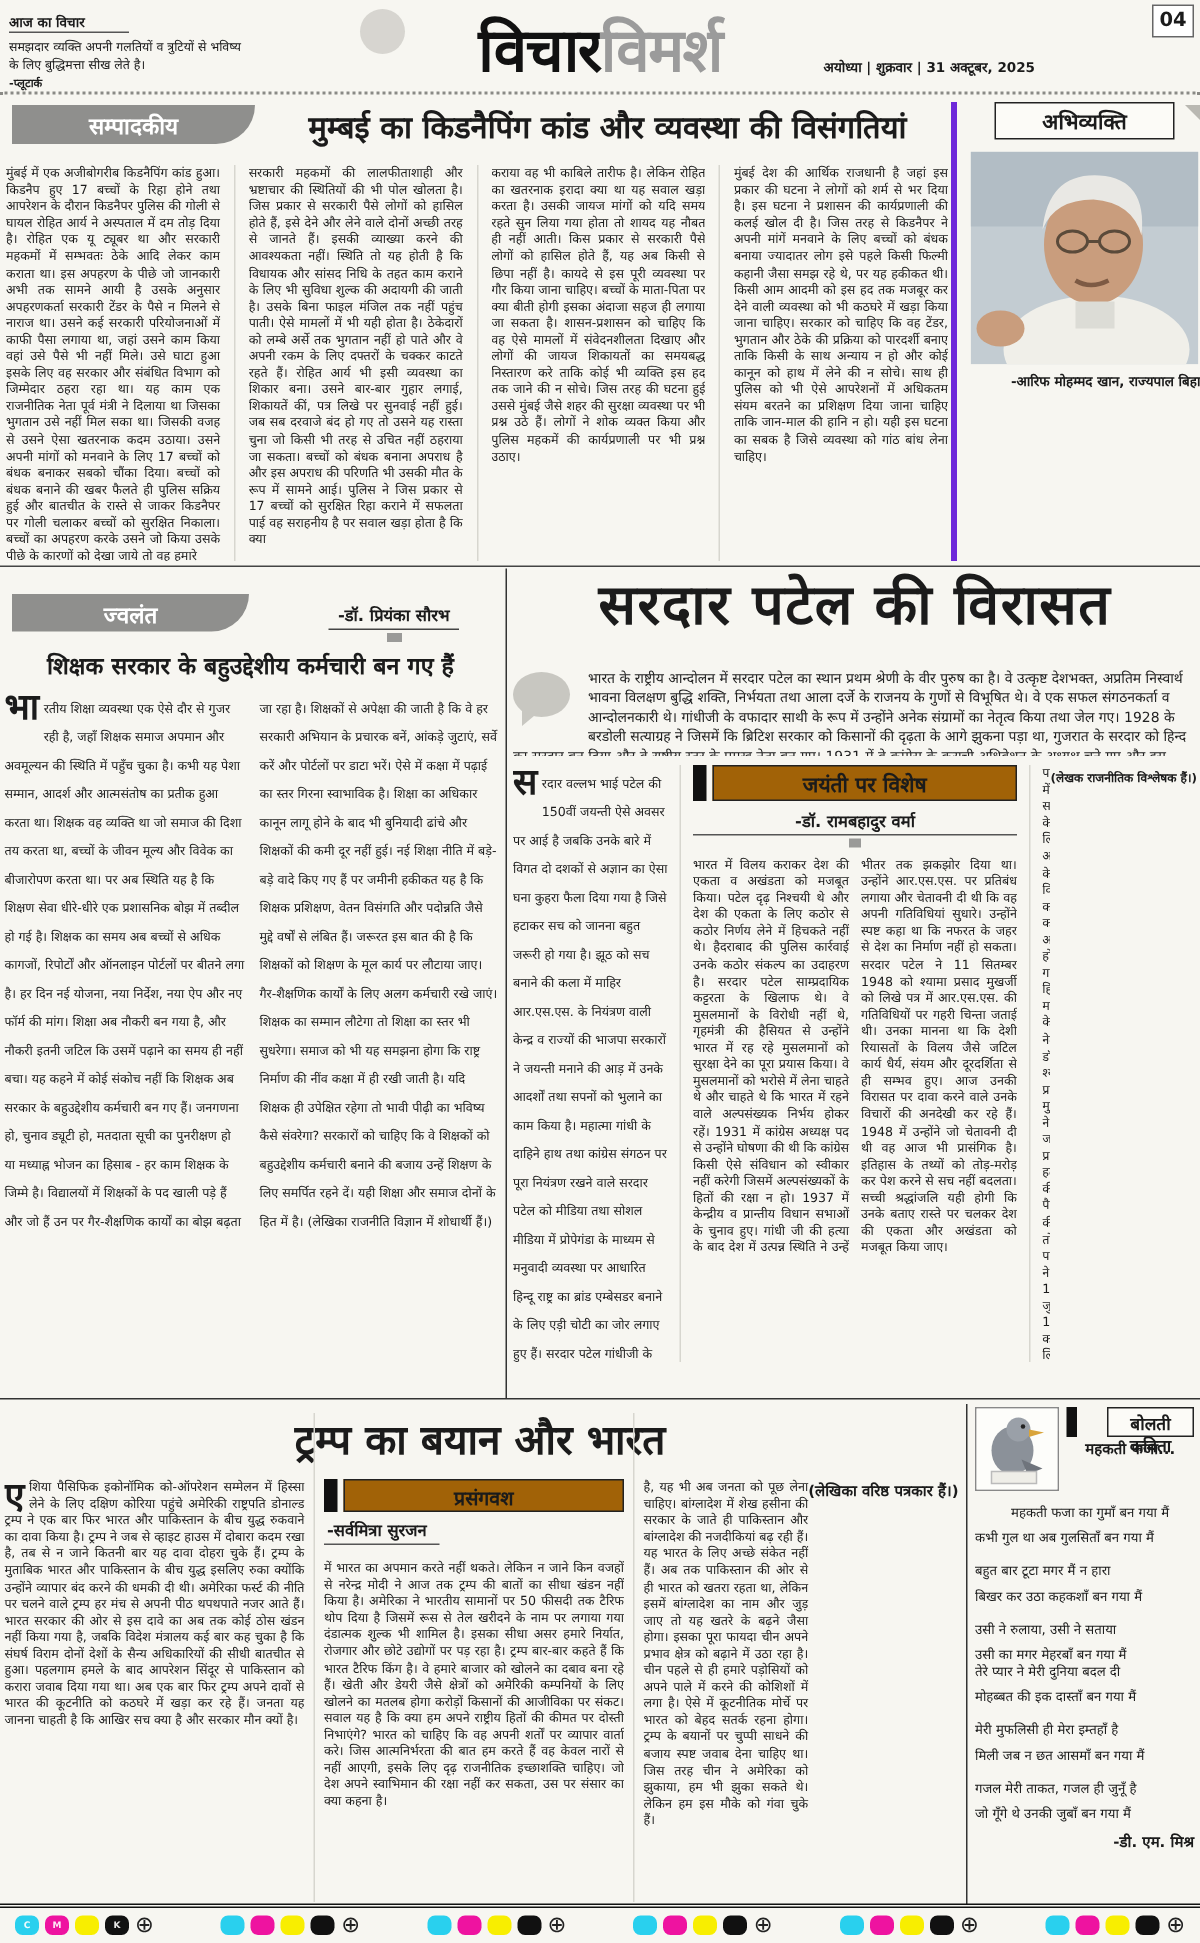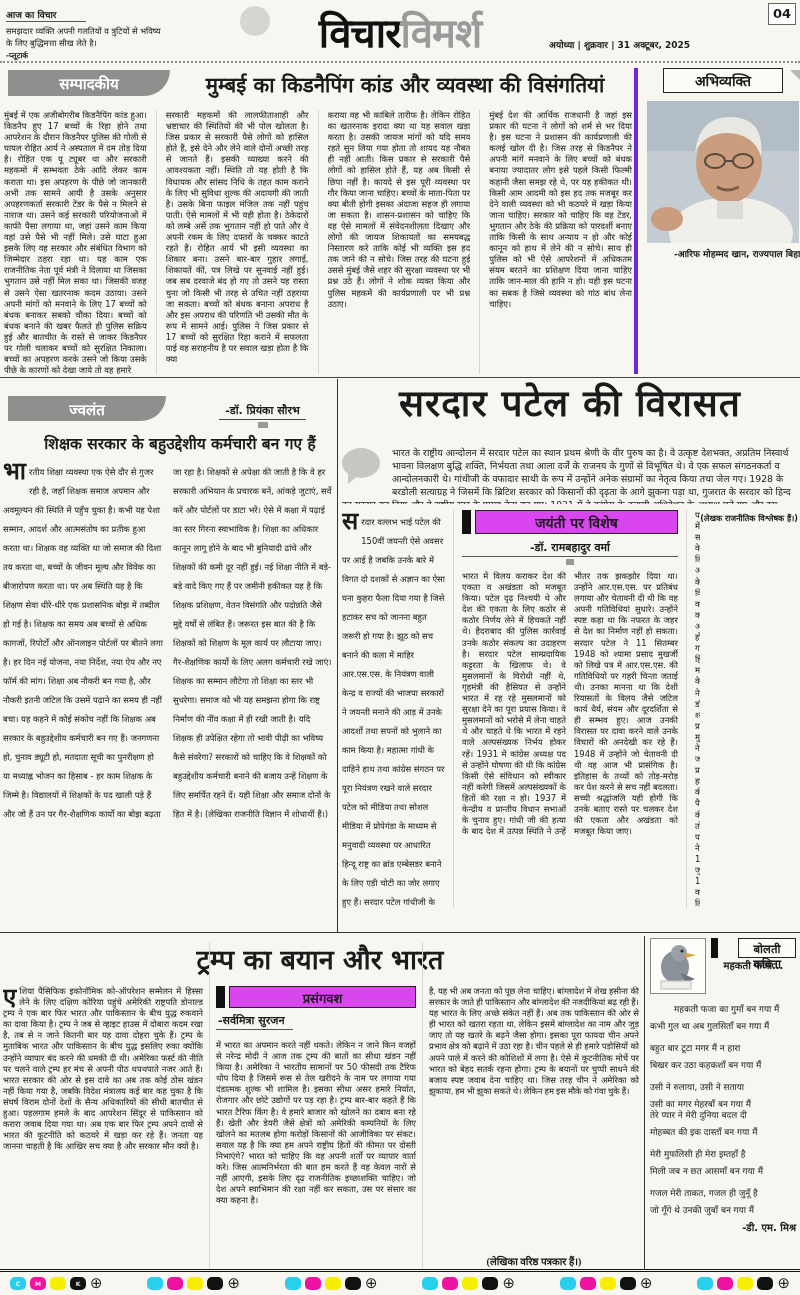--- a/index.html
+++ b/index.html
@@ -4,21 +4,21 @@
 <style>
   html,body{margin:0;padding:0;}
   body{width:800px;height:1295px;position:relative;background:#f7f6f1;font-family:"DejaVu Sans",sans-serif;color:#1b1b1b;overflow:hidden;}
   .abs{position:absolute;}
   .bold{font-weight:bold;}
   .center{text-align:center;}
   .coltxt{font-size:8.4px;line-height:1.32;text-align:justify;overflow:hidden;}
   .graytab{background:#8f8f8d;color:#fff;font-weight:bold;display:flex;align-items:center;justify-content:center;border-radius:0 0 26px 0;}
   .rule-v{width:1px;background:#333;}
   .rule-v-light{width:1px;background:#d7d6cf;}
-  .boxlabel{border:1.5px solid #222;background:#d946ef;font-weight:bold;text-align:center;}
+  .boxlabel{border:1.5px solid #222;background:#a16207;font-weight:bold;text-align:center;}
   .dropcap{float:left;font-weight:bold;font-size:24px;line-height:22px;padding:0 3px 0 0;}
   .blacksq{width:9px;background:#111;}
   .dot{height:13px;width:16px;border-radius:5px;display:flex;align-items:center;justify-content:center;font-size:6px;font-weight:bold;color:rgba(255,255,255,.9);}
   .mkgrp{display:flex;gap:4px;align-items:center;}
   .bylinebar{height:4px;background:#9a9a98;width:56px;margin:2px auto 0 auto;}
   p{margin:0;}
 </style>
 </head>
 <body>
 
@@ -76,21 +76,21 @@
 
 <div class="abs" style="left:0;top:377px;width:800px;border-top:1px solid #444;"></div>
 
 <div class="abs graytab" style="left:8px;top:396px;width:158px;height:25px;font-size:15px;">
   <span>ज्वलंत</span>
 </div>
 <div class="abs center" style="left:195px;top:399px;width:135px;">
   <div class="bold" style="font-size:11px;border-bottom:1px solid #444;display:inline-block;padding:0 6px 2px 6px;">-डॉ. प्रियंका सौरभ</div>
   <div class="bylinebar" style="width:10px;height:6px;"></div>
 </div>
-<div class="abs center bold" style="left:0;top:432px;width:334px;font-size:15.5px;padding-left:13px;">शिक्षक सरकार के बहुउद्देशीय कर्मचारी बन गए हैं</div>
+<div class="abs center bold" style="left:0;top:432px;width:334px;font-size:15.5px;">शिक्षक सरकार के बहुउद्देशीय कर्मचारी बन गए हैं</div>
 <div class="abs" style="left:3px;top:460px;width:330px;height:464px;">
   <div style="column-count:2;column-gap:10px;height:464px;overflow:hidden;">
     <span class="dropcap">भा</span><span class="coltxt" style="display:inline;">रतीय शिक्षा व्यवस्था एक ऐसे दौर से गुजर रही है, जहाँ शिक्षक समाज अपमान और अवमूल्यन की स्थिति में पहुँच चुका है। कभी यह पेशा सम्मान, आदर्श और आत्मसंतोष का प्रतीक हुआ करता था। शिक्षक वह व्यक्ति था जो समाज की दिशा तय करता था, बच्चों के जीवन मूल्य और विवेक का बीजारोपण करता था। पर अब स्थिति यह है कि शिक्षण सेवा धीरे-धीरे एक प्रशासनिक बोझ में तब्दील हो गई है। शिक्षक का समय अब बच्चों से अधिक कागजों, रिपोर्टों और ऑनलाइन पोर्टलों पर बीतने लगा है। हर दिन नई योजना, नया निर्देश, नया ऐप और नए फॉर्म की मांग। शिक्षा अब नौकरी बन गया है, और नौकरी इतनी जटिल कि उसमें पढ़ाने का समय ही नहीं बचा। यह कहने में कोई संकोच नहीं कि शिक्षक अब सरकार के बहुउद्देशीय कर्मचारी बन गए हैं। जनगणना हो, चुनाव ड्यूटी हो, मतदाता सूची का पुनरीक्षण हो या मध्याह्न भोजन का हिसाब - हर काम शिक्षक के जिम्मे है। विद्यालयों में शिक्षकों के पद खाली पड़े हैं और जो हैं उन पर गैर-शैक्षणिक कार्यों का बोझ बढ़ता जा रहा है। शिक्षकों से अपेक्षा की जाती है कि वे हर सरकारी अभियान के प्रचारक बनें, आंकड़े जुटाएं, सर्वे करें और पोर्टलों पर डाटा भरें। ऐसे में कक्षा में पढ़ाई का स्तर गिरना स्वाभाविक है। शिक्षा का अधिकार कानून लागू होने के बाद भी बुनियादी ढांचे और शिक्षकों की कमी दूर नहीं हुई। नई शिक्षा नीति में बड़े-बड़े वादे किए गए हैं पर जमीनी हकीकत यह है कि शिक्षक प्रशिक्षण, वेतन विसंगति और पदोन्नति जैसे मुद्दे वर्षों से लंबित हैं। जरूरत इस बात की है कि शिक्षकों को शिक्षण के मूल कार्य पर लौटाया जाए। गैर-शैक्षणिक कार्यों के लिए अलग कर्मचारी रखे जाएं। शिक्षक का सम्मान लौटेगा तो शिक्षा का स्तर भी सुधरेगा। समाज को भी यह समझना होगा कि राष्ट्र निर्माण की नींव कक्षा में ही रखी जाती है। यदि शिक्षक ही उपेक्षित रहेगा तो भावी पीढ़ी का भविष्य कैसे संवरेगा? सरकारों को चाहिए कि वे शिक्षकों को बहुउद्देशीय कर्मचारी बनाने की बजाय उन्हें शिक्षण के लिए समर्पित रहने दें। यही शिक्षा और समाज दोनों के हित में है। (लेखिका राजनीति विज्ञान में शोधार्थी हैं।)</span>
   </div>
 </div>
 
 <div class="abs rule-v" style="left:337px;top:379px;height:553px;"></div>
 
 <div class="abs center bold" style="left:342px;top:384px;width:456px;font-size:37px;line-height:1.1;letter-spacing:1px;">सरदार पटेल की विरासत</div>
 <div class="abs" style="left:342px;top:446px;width:456px;height:58px;overflow:hidden;">
@@ -131,21 +131,21 @@
   <div class="abs rule-v-light" style="left:206px;top:-44px;height:326px;"></div>
   <div class="abs" style="left:213px;top:0;width:200px;">
     <div style="display:flex;gap:4px;align-items:stretch;height:22px;">
       <div class="blacksq"></div>
       <div class="boxlabel" style="flex:1;font-size:13px;padding:2px 0;">प्रसंगवश</div>
     </div>
     <div class="bold" style="font-size:11px;margin-top:4px;border-bottom:1px solid #555;display:inline-block;padding:0 8px 2px 2px;">-सर्वमित्रा सुरजन</div>
   </div>
   <div class="abs coltxt" style="left:213px;top:54px;width:200px;height:228px;">में भारत का अपमान करते नहीं थकते। लेकिन न जाने किन वजहों से नरेन्द्र मोदी ने आज तक ट्रम्प की बातों का सीधा खंडन नहीं किया है। अमेरिका ने भारतीय सामानों पर 50 फीसदी तक टैरिफ थोप दिया है जिसमें रूस से तेल खरीदने के नाम पर लगाया गया दंडात्मक शुल्क भी शामिल है। इसका सीधा असर हमारे निर्यात, रोजगार और छोटे उद्योगों पर पड़ रहा है। ट्रम्प बार-बार कहते हैं कि भारत टैरिफ किंग है। वे हमारे बाजार को खोलने का दबाव बना रहे हैं। खेती और डेयरी जैसे क्षेत्रों को अमेरिकी कम्पनियों के लिए खोलने का मतलब होगा करोड़ों किसानों की आजीविका पर संकट। सवाल यह है कि क्या हम अपने राष्ट्रीय हितों की कीमत पर दोस्ती निभाएंगे? भारत को चाहिए कि वह अपनी शर्तों पर व्यापार वार्ता करे। जिस आत्मनिर्भरता की बात हम करते हैं वह केवल नारों से नहीं आएगी, इसके लिए दृढ़ राजनीतिक इच्छाशक्ति चाहिए। जो देश अपने स्वाभिमान की रक्षा नहीं कर सकता, उस पर संसार का क्या कहना है।</div>
   <div class="abs rule-v-light" style="left:419px;top:-44px;height:326px;"></div>
-  <div class="abs" style="left:426px;top:0;width:210px;height:282px;display:flex;flex-direction:column;font-family:Liberation Serif, serif;">
+  <div class="abs" style="left:426px;top:0;width:210px;height:282px;display:flex;flex-direction:row;">
     <div class="coltxt" style="flex:1;">है, यह भी अब जनता को पूछ लेना चाहिए। बांग्लादेश में शेख हसीना की सरकार के जाते ही पाकिस्तान और बांग्लादेश की नजदीकियां बढ़ रही हैं। यह भारत के लिए अच्छे संकेत नहीं हैं। अब तक पाकिस्तान की ओर से ही भारत को खतरा रहता था, लेकिन इसमें बांग्लादेश का नाम और जुड़ जाए तो यह खतरे के बढ़ने जैसा होगा। इसका पूरा फायदा चीन अपने प्रभाव क्षेत्र को बढ़ाने में उठा रहा है। चीन पहले से ही हमारे पड़ोसियों को अपने पाले में करने की कोशिशों में लगा है। ऐसे में कूटनीतिक मोर्चे पर भारत को बेहद सतर्क रहना होगा। ट्रम्प के बयानों पर चुप्पी साधने की बजाय स्पष्ट जवाब देना चाहिए था। जिस तरह चीन ने अमेरिका को झुकाया, हम भी झुका सकते थे। लेकिन हम इस मौके को गंवा चुके हैं।</div>
     <div class="bold" style="font-size:10px;text-align:center;">(लेखिका वरिष्ठ पत्रकार हैं।)</div>
   </div>
 </div>
 
 <div class="abs rule-v" style="left:644px;top:936px;height:334px;"></div>
 
 <div class="abs" style="left:650px;top:938px;width:146px;">
   <div style="display:flex;gap:5px;align-items:flex-start;">
     <div style="width:54px;height:54px;border:1px solid #888;background:#fff;flex:none;">

